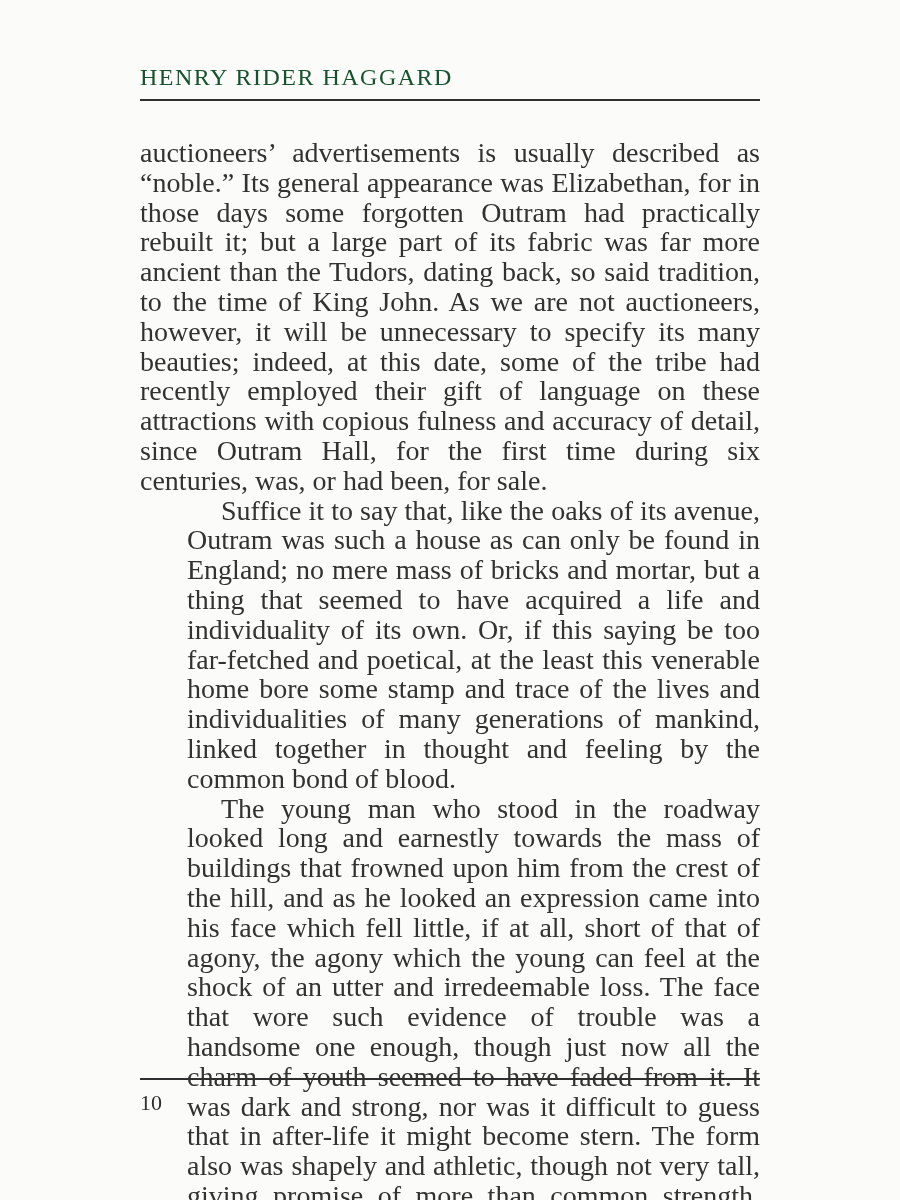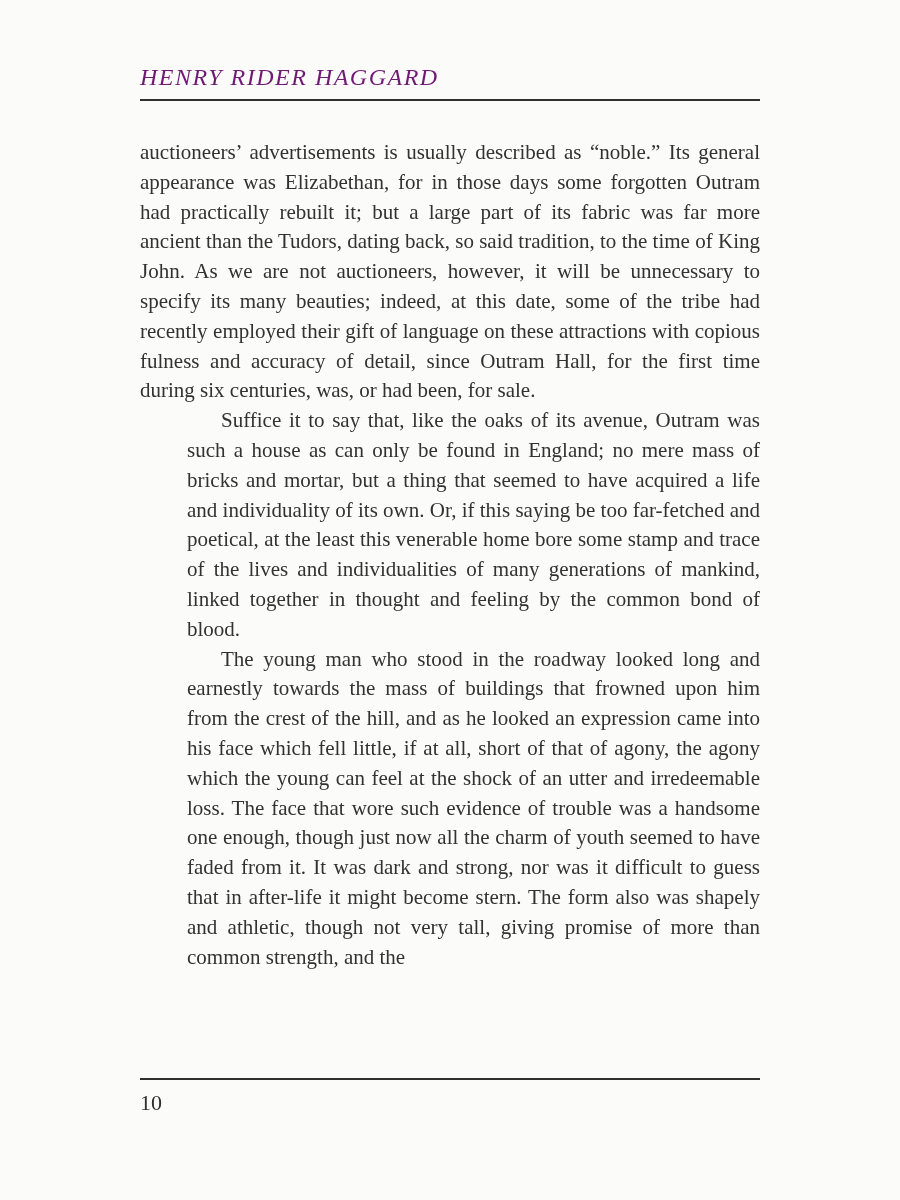--- a/index.html
+++ b/index.html
@@ -19,36 +19,35 @@
       position: absolute;
       left: 140px;
       width: 620px;
     }
     .header-block {
       top: 64px;
     }
     .running-head {
       font-size: 24px;
       letter-spacing: 1.5px;
-      color: #701a75;
+      color: #14532d;
       margin: 0;
       font-weight: normal;
-      font-style: italic;
     }
     .head-rule {
       border: none;
       border-top: 2px solid #2f2f2f;
       margin: 8px 0 0 0;
     }
     .body-block {
       top: 138px;
     }
     .body-block p {
       margin: 0;
-      font-size: 21px;
+      font-size: 28px;
       line-height: 29.8px;
       text-align: justify;
       color: #323232;
       hyphens: auto;
     }
     .body-block p.indent {
       text-indent: 34px;
       margin-left: 47px;
     }
     .footer-block {

